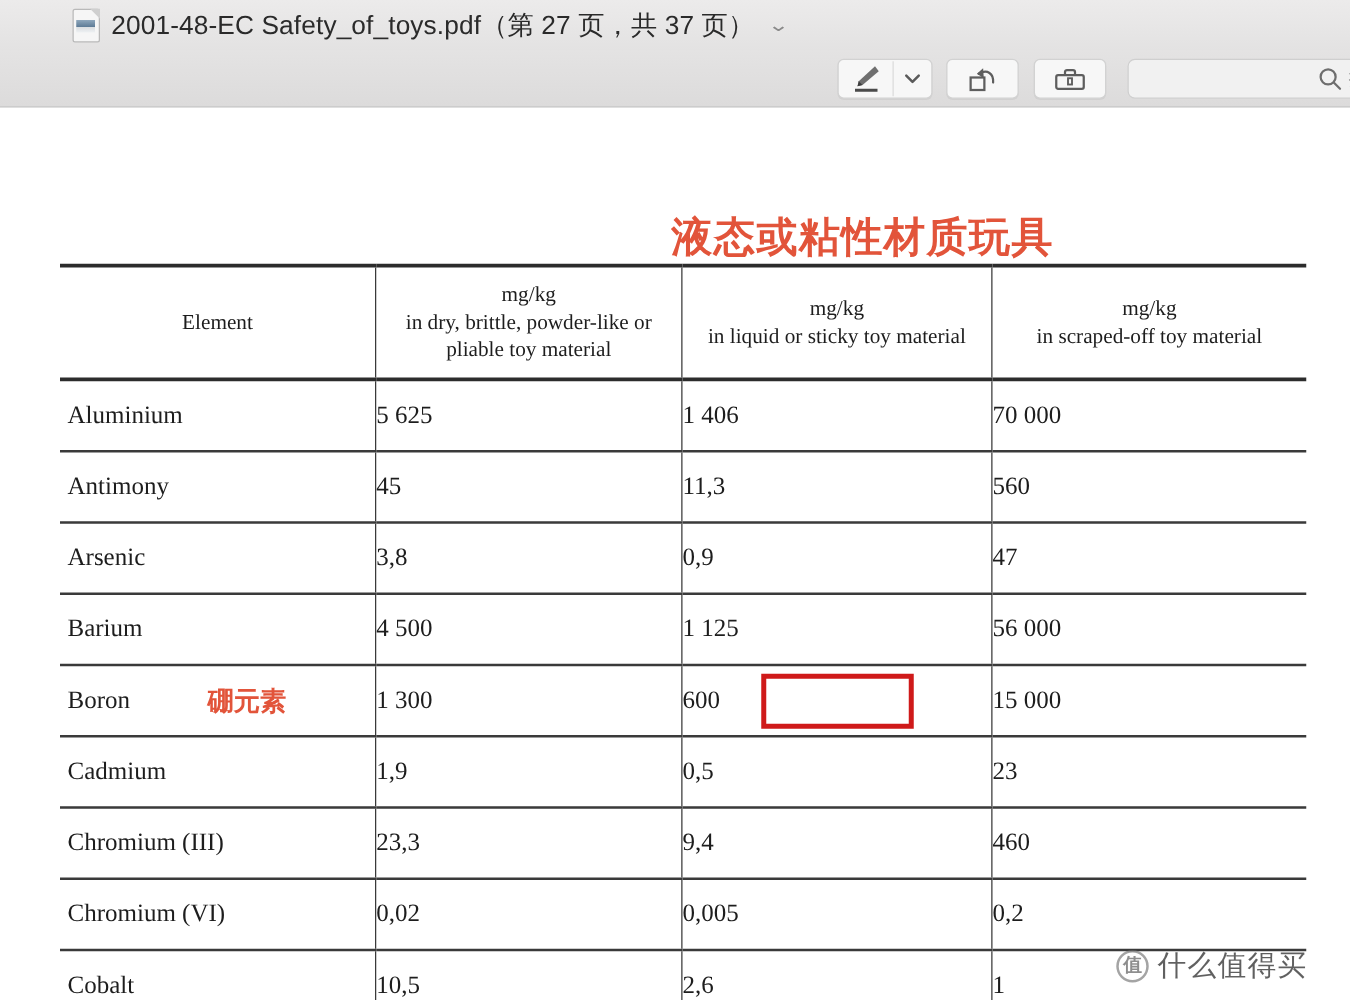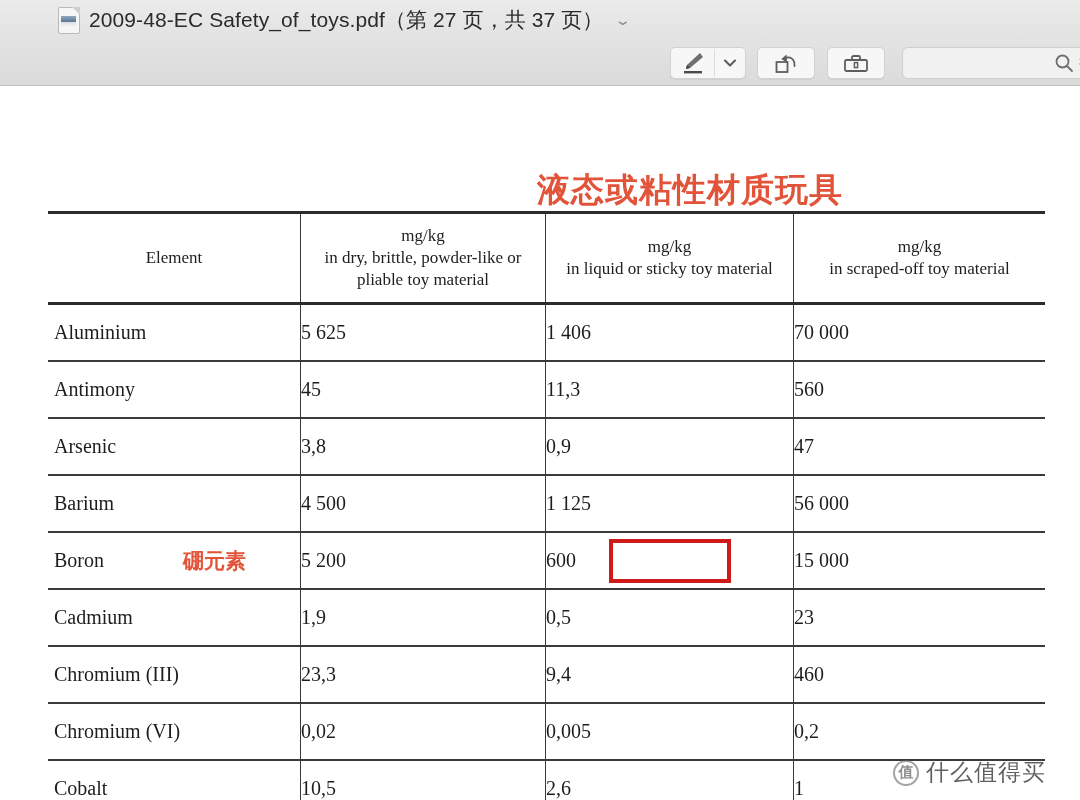--- a/index.html
+++ b/index.html
@@ -207,21 +207,21 @@
     vertical-align: middle;
   }
   .tbl tbody td.elem {
     text-align: left;
     padding-left: 6px;
     font-size: 20px;
     position: relative;
   }
   .annot-inline {
     position: absolute;
-    left: 135px;
+    left: 118px;
     top: 50%;
     transform: translateY(-50%);
     font-family: "DejaVu Sans", sans-serif;
     font-size: 21px;
     font-weight: 700;
     color: #e2543a;
     white-space: nowrap;
   }
 
   .cell-boxed { position: relative; }
@@ -273,21 +273,21 @@
 <body>
 
 <div id="app">
 
   <div class="titlebar">
     <div class="doc-icon">
       <div class="page"></div>
       <div class="thumb"></div>
       <div class="fold"></div>
     </div>
-    <div class="title-text">2009-48-EC Safety_of_toys.pdf（第 27 页，共 37 页）</div>
+    <div class="title-text">2001-48-EC Safety_of_toys.pdf（第 27 页，共 37 页）</div>
     <div class="title-chevron">⌄</div>
   </div>
 
   <div class="toolbar">
 
     <div class="tb-group highlight-group">
       <div class="tb-btn" style="width:44px">
         <svg width="26" height="24" viewBox="0 0 26 24">
           <path d="M20 2 L23 6 L10 17 L6 18 L7 14 Z" fill="#6f6f6f"></path>
           <path d="M6 18 L7 14 L10 17 Z" fill="#3d3d3d"></path>
@@ -376,21 +376,21 @@
           <td class="elem">Barium</td>
           <td>4 500</td>
           <td>1 125</td>
           <td>56 000</td>
         </tr>
         <tr>
           <td class="elem">
             <span>Boron</span>
             <span class="annot-inline">硼元素</span>
           </td>
-          <td>5 200</td>
+          <td>1 300</td>
           <td class="cell-boxed">
             <span>600</span>
             <span class="redbox"></span>
           </td>
           <td>15 000</td>
         </tr>
         <tr>
           <td class="elem">Cadmium</td>
           <td>1,9</td>
           <td>0,5</td>

